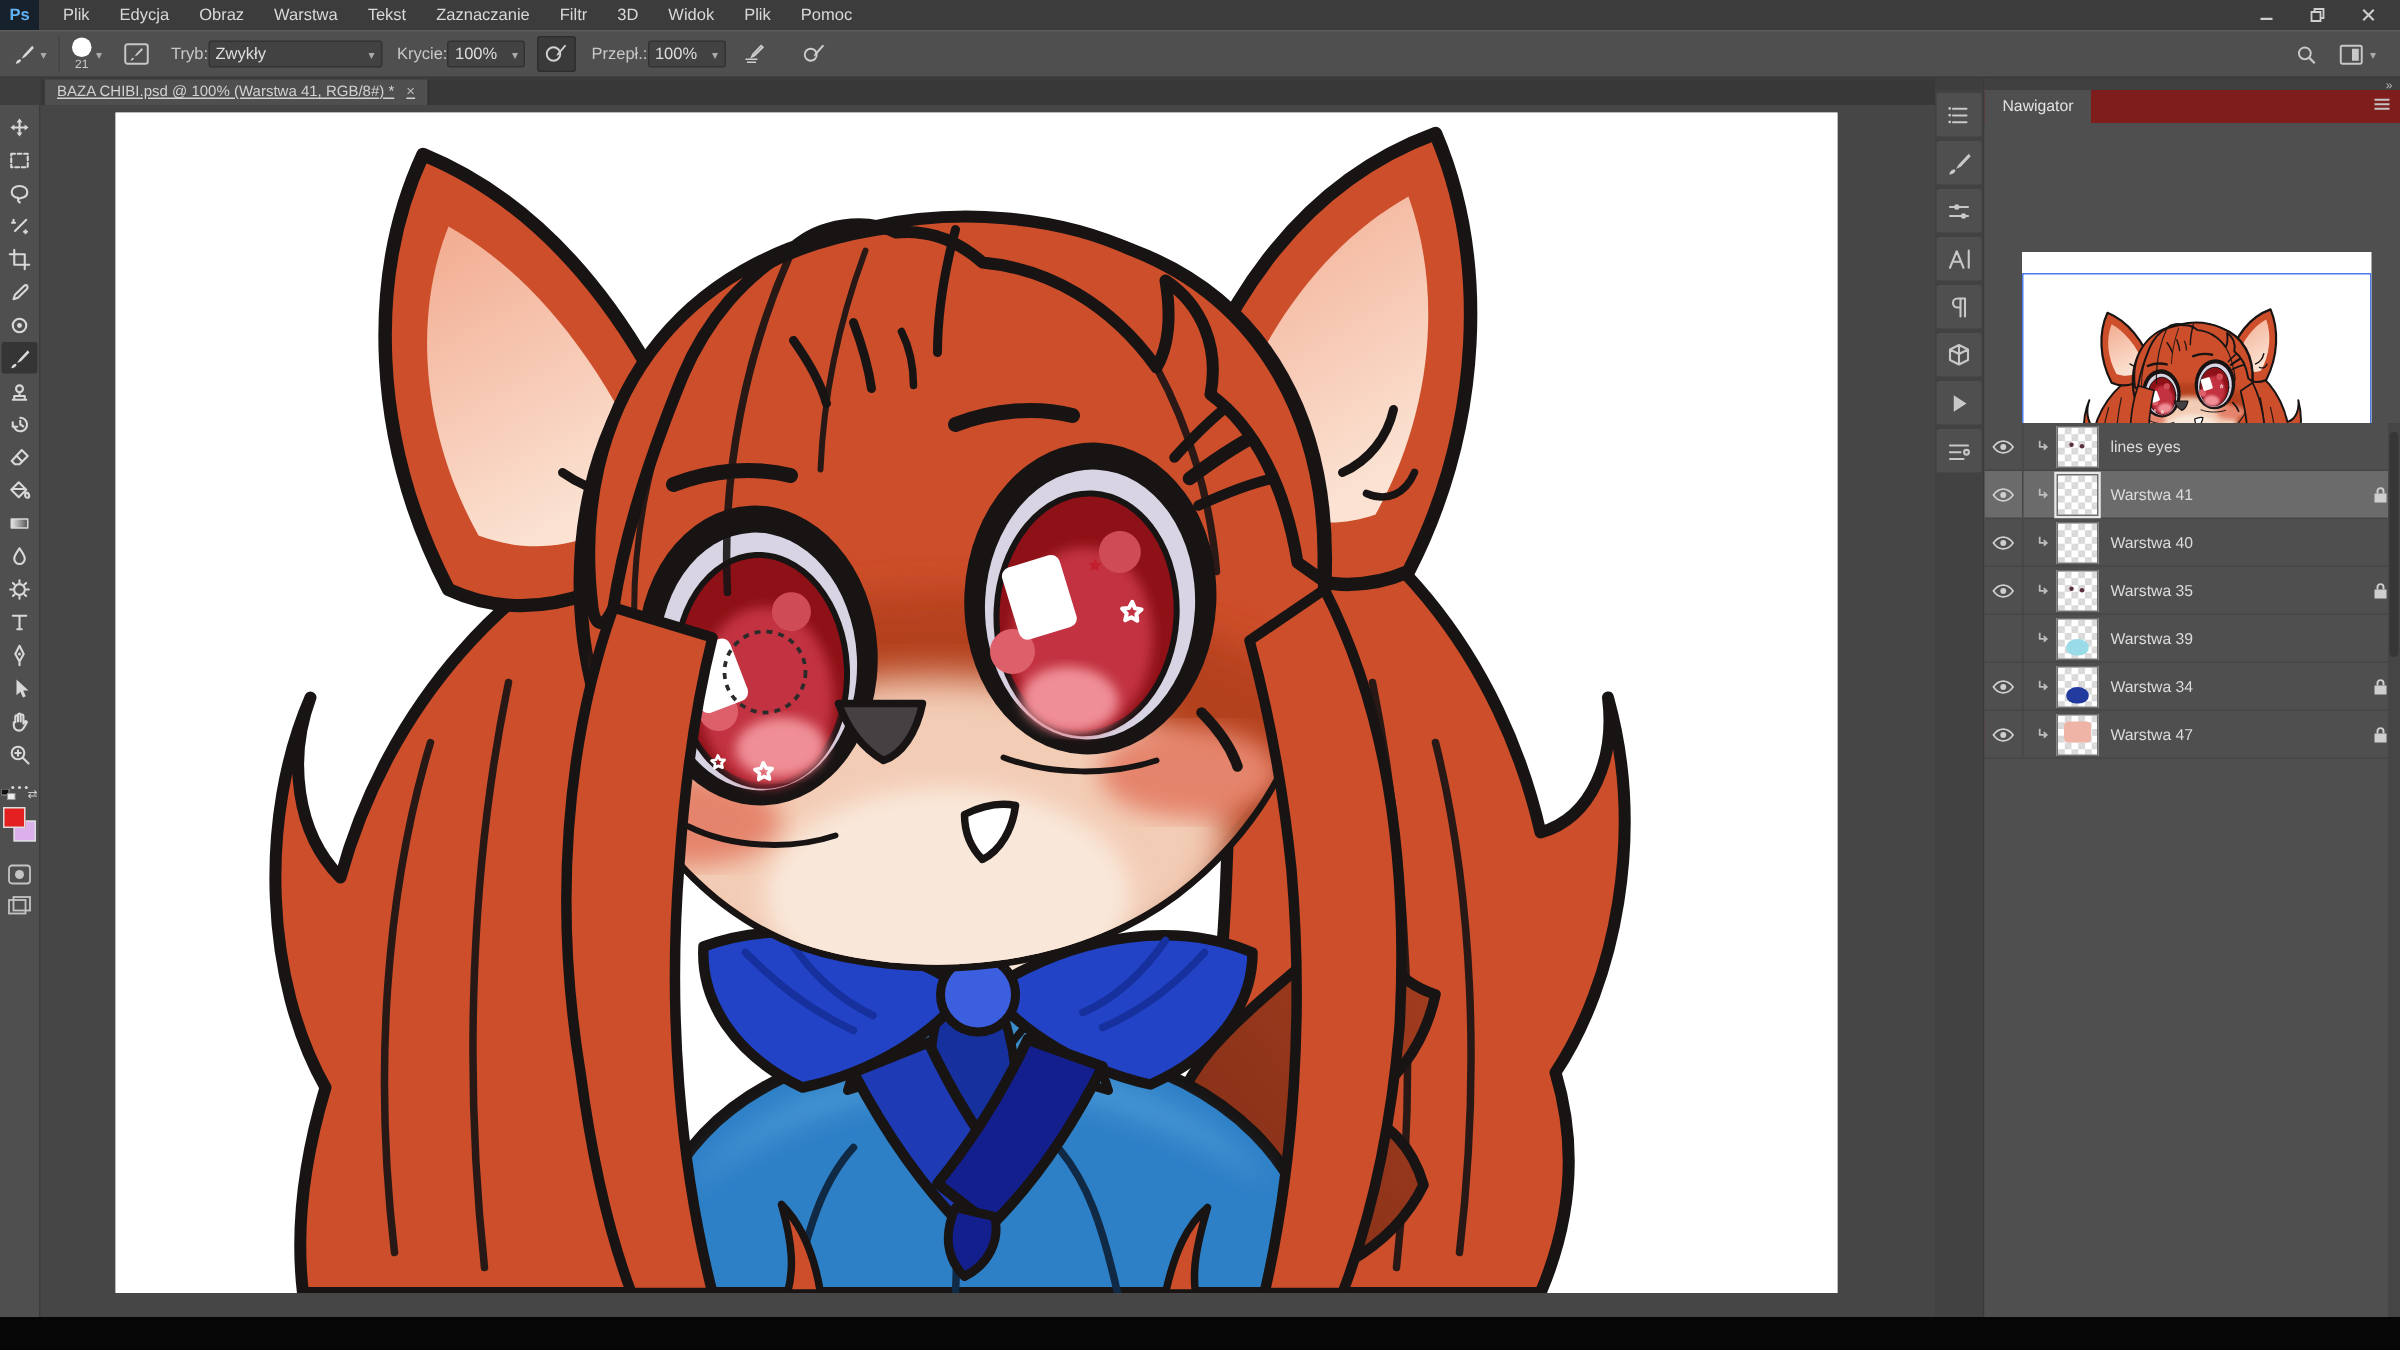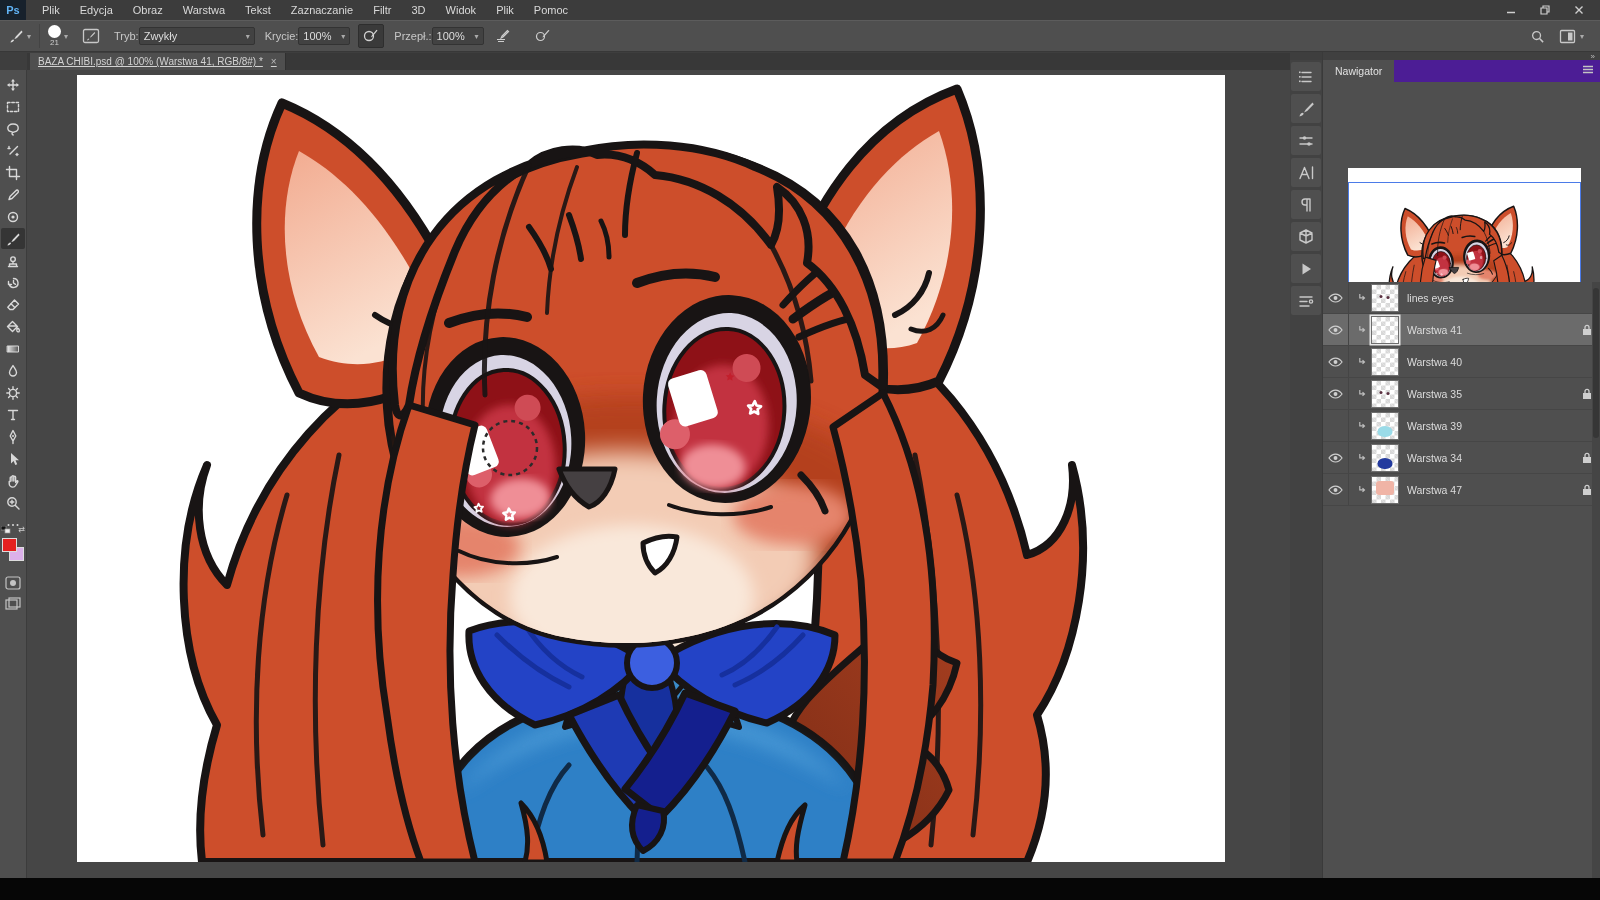--- a/index.html
+++ b/index.html
@@ -62,21 +62,21 @@
                display:flex; flex-direction:column; align-items:center; padding-top:2px; gap:3px; z-index:21; }
   .dock-iconbtn { width:30px; height:29px; background:#4f4f4f; border-radius:2px;
                   display:flex; align-items:center; justify-content:center; }
 
   
   .dock { position:absolute; right:0; top:52px; width:278px; bottom:22px; background:#4f4f4f;
           border-left:1px solid #3a3a3a; font-size:10.5px; z-index:22; }
   .dock-header { height:8px; background:#404040; position:relative; }
   .collapse-chev { position:absolute; right:6px; top:0; font-size:8px; color:#bbb; letter-spacing:-1px; }
 
-  .panel-tabs { height:22px; background:#4c1d95; display:flex; align-items:flex-end; position:relative; }
+  .panel-tabs { height:22px; background:#7f1d1d; display:flex; align-items:flex-end; position:relative; }
   .panel-tab { height:22px; display:flex; align-items:center; padding:0 12px; color:#b9b9b9; }
   .panel-tab.active { background:#4f4f4f; color:#e2e2e2; }
   .panel-menu { position:absolute; right:6px; top:5px; }
 
   .nav-body { position:relative; height:396px; background:#4f4f4f; }
   .nav-thumb { position:absolute; left:25px; top:86px; width:233px; height:232px; background:#fff; overflow:hidden; }
   .nav-proxy { position:absolute; left:0px; right:0px; top:14px; height:160px; border:1.5px solid var(--proxy,#4b7be8); }
   .nav-zoomrow { position:absolute; left:0; right:0; bottom:4px; height:16px; display:flex; align-items:center; padding:0 8px; gap:6px; }
   .nav-zoomfield { width:52px; height:14px; background:#3a3a3a; border:1px solid #313131; color:#ddd;
                    font-size:10px; display:flex; align-items:center; padding-left:4px; }

